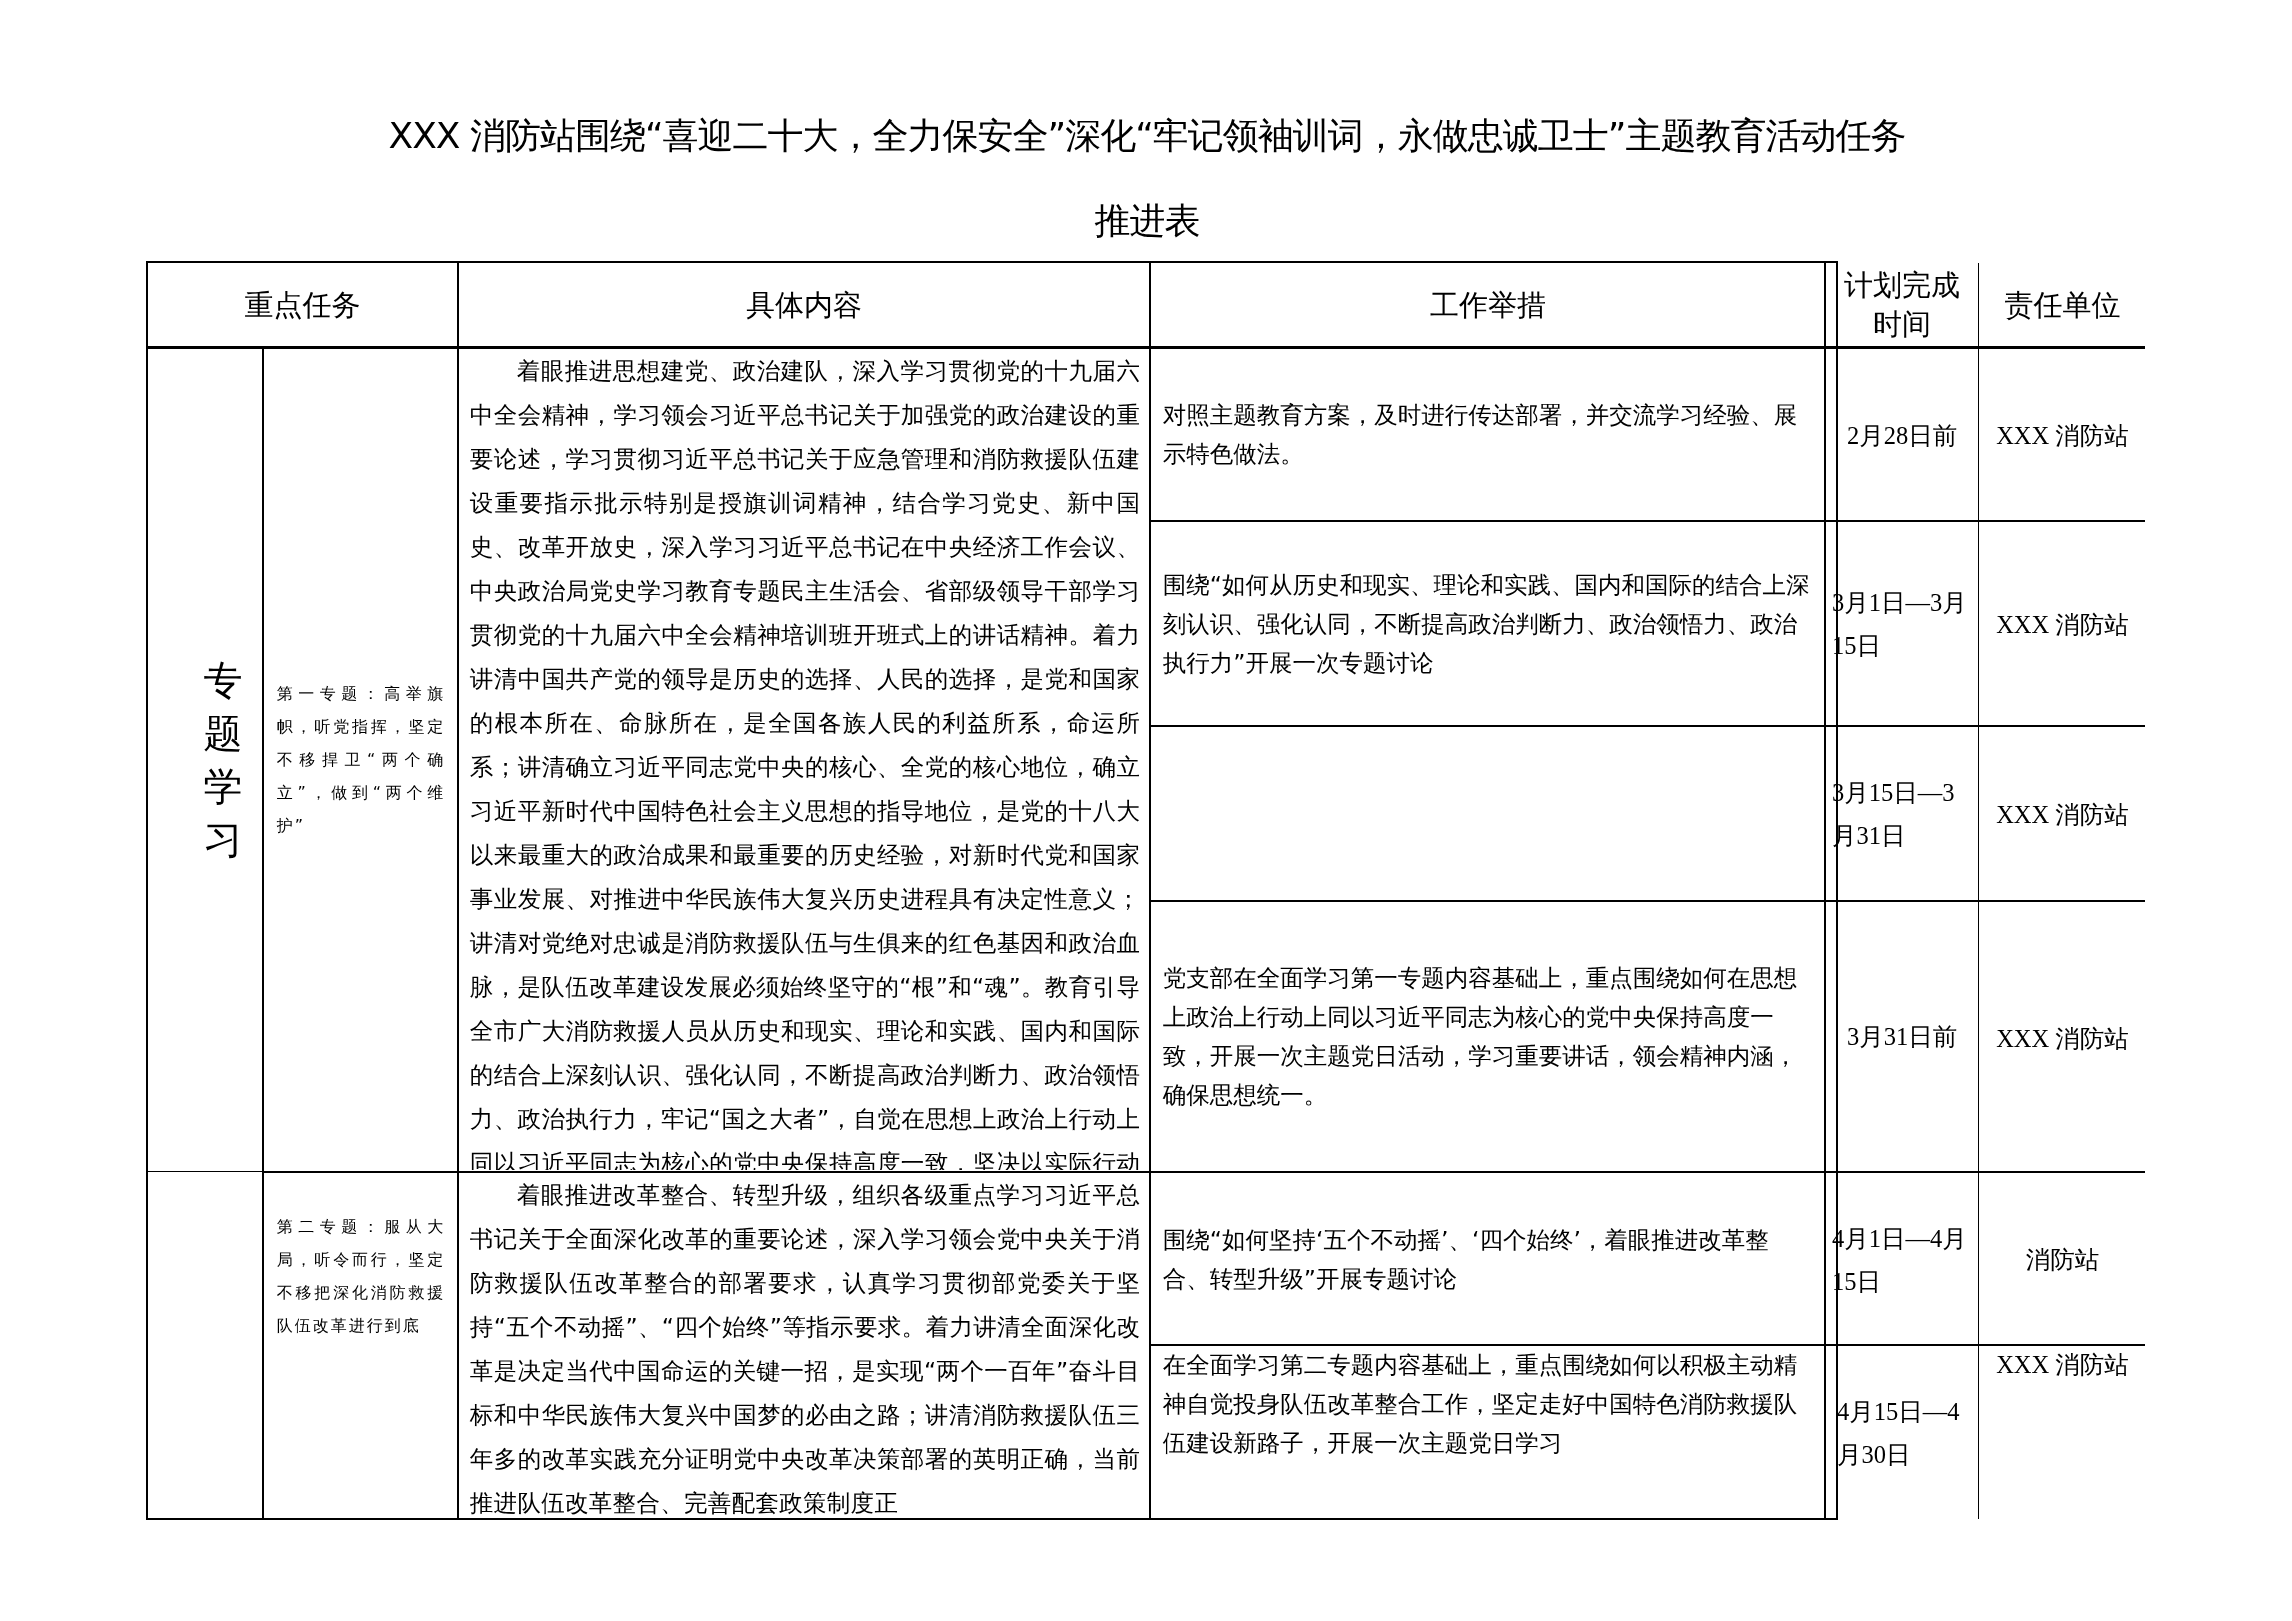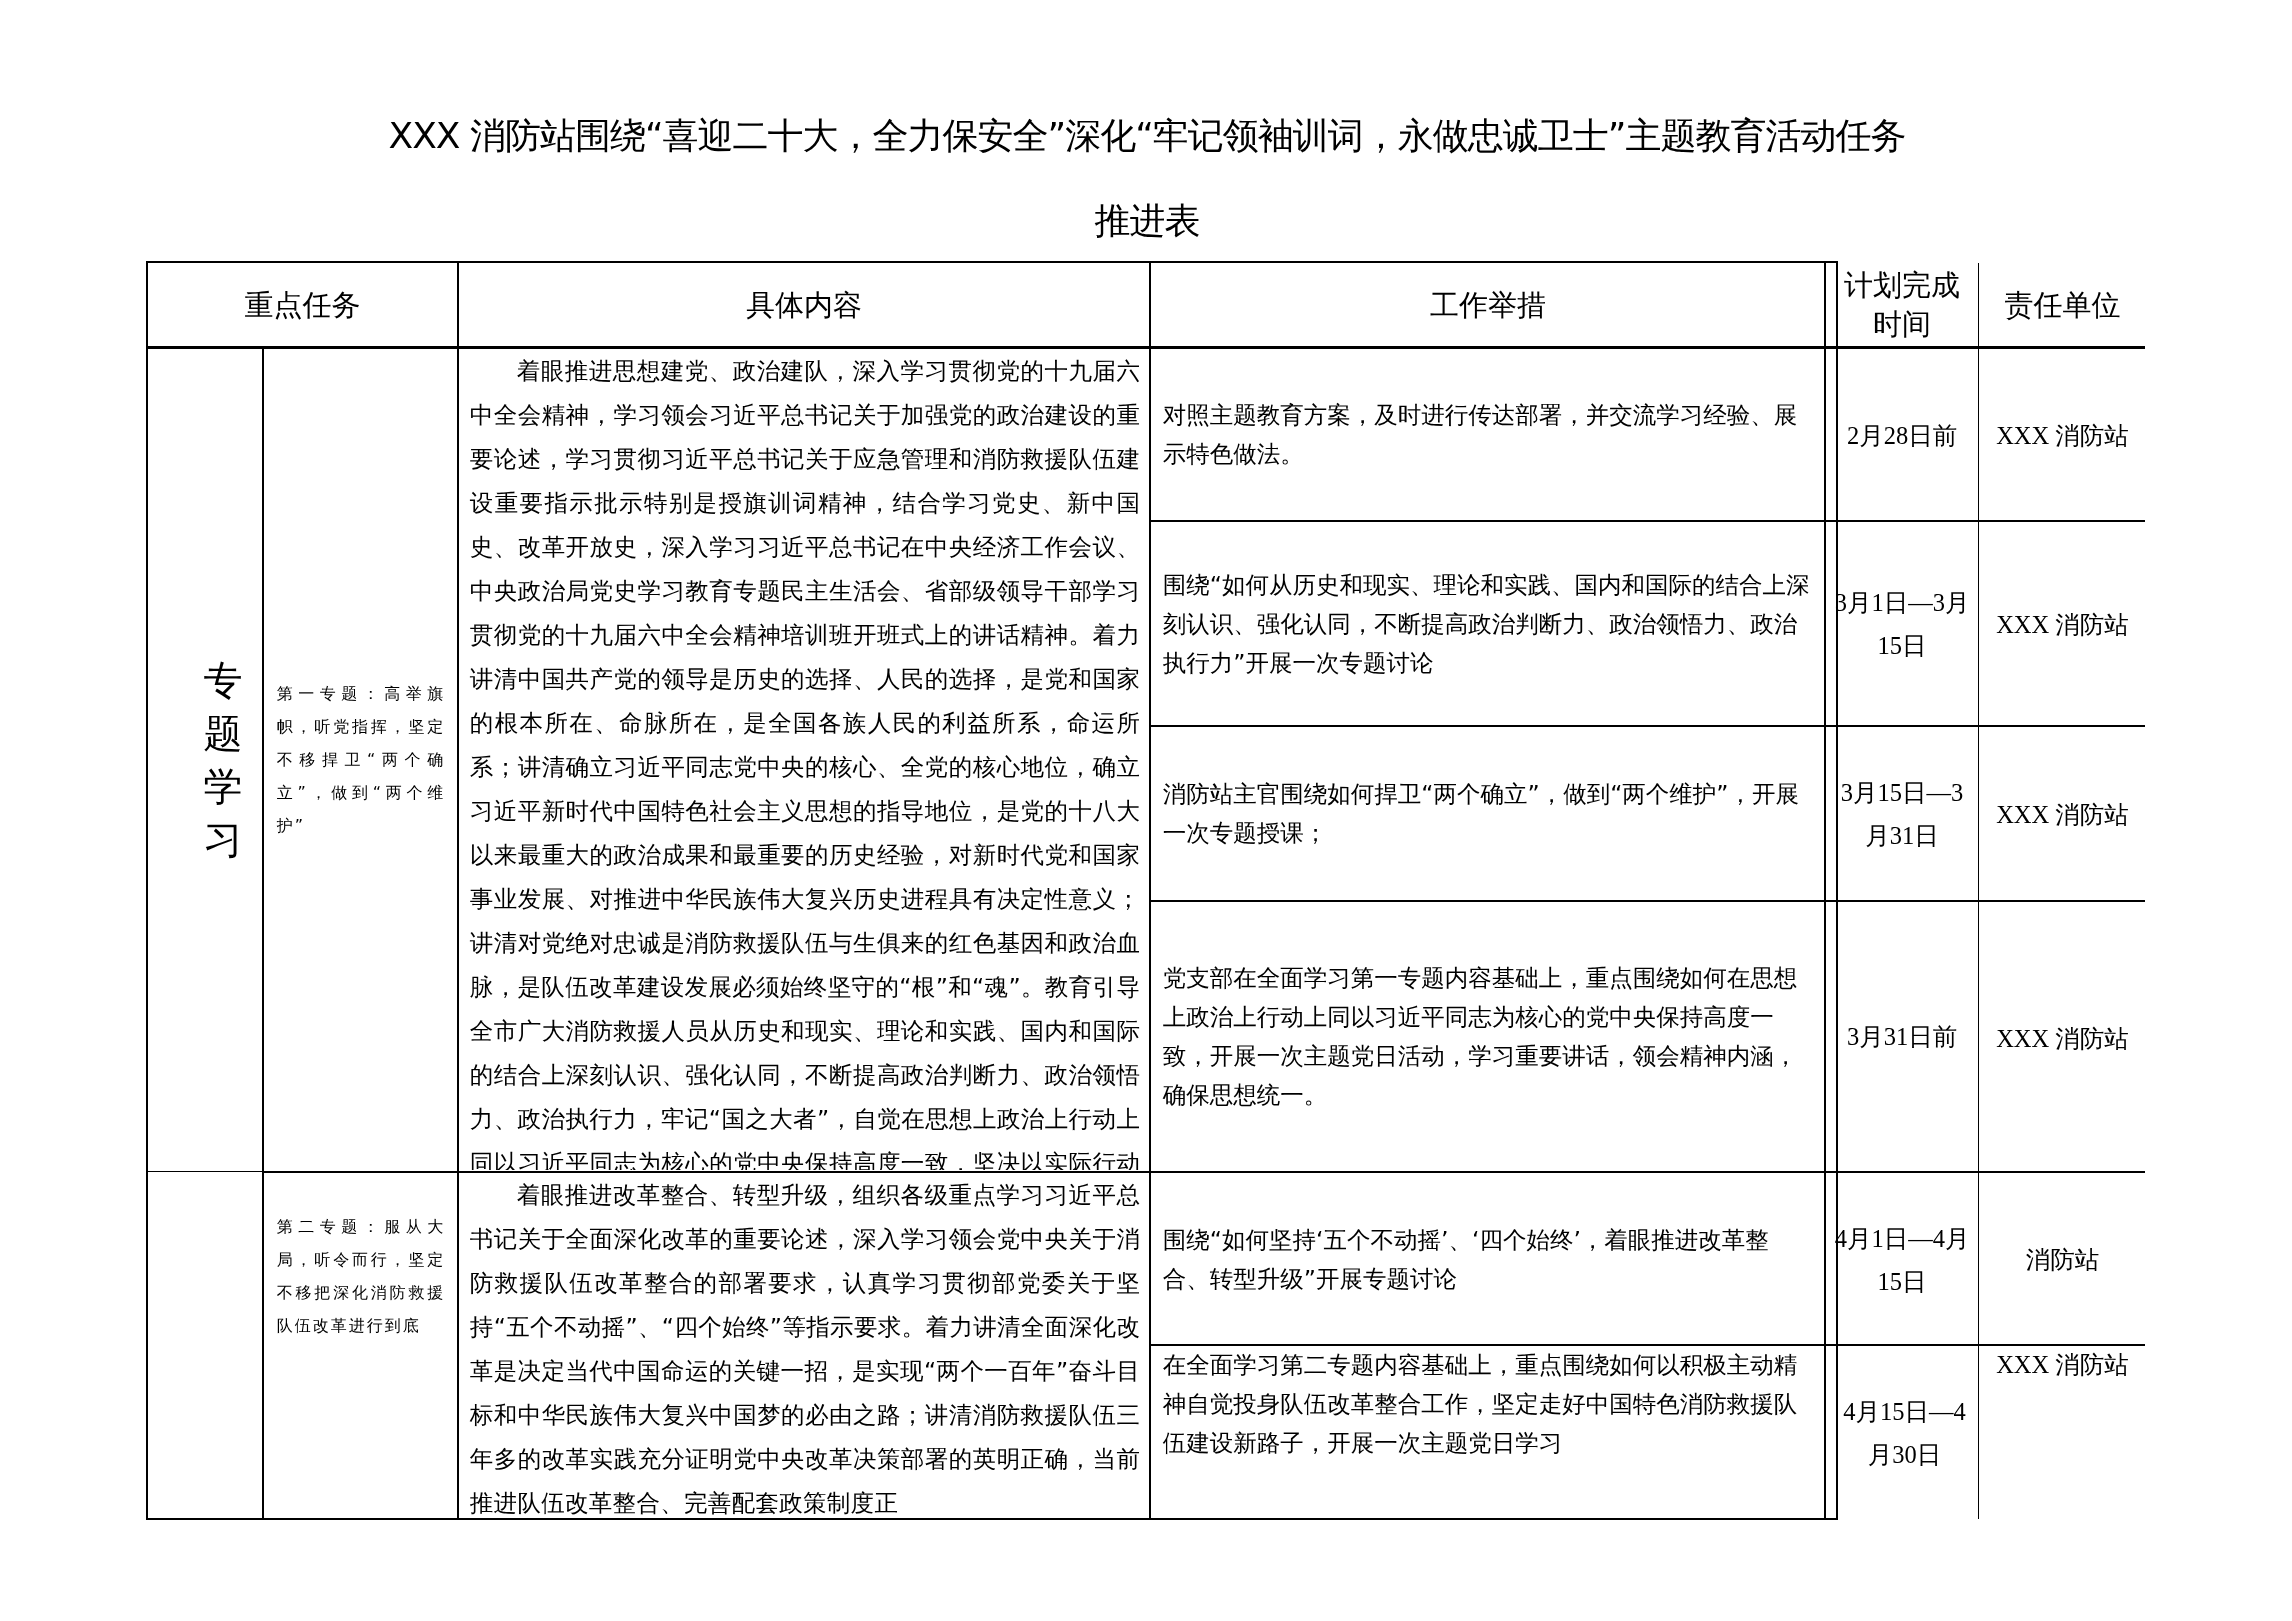--- a/index.html
+++ b/index.html
@@ -37,21 +37,21 @@
     font-size: 23.5px; line-height: 44px; padding: 0 9.8px 0 11.8px;
     text-align: justify; text-indent: 47px; letter-spacing: 0.3px;
     align-items: flex-start; justify-content: flex-start;
   }
   .measure {
     font-size: 23.5px; line-height: 39px; padding: 0 13.7px 0 11.8px;
     justify-content: flex-start; text-align: left;
   }
   .date {
     font-family: "Liberation Serif", "DejaVu Serif", serif;
-    font-size: 24.5px; line-height: 43px; text-align: center; padding: 0 5.9px;
+    font-size: 24.5px; line-height: 43px; text-align: left; padding: 0 5.9px;
   }
   .unit {
     font-family: "Liberation Serif", "DejaVu Serif", serif;
     font-size: 24.5px; line-height: 33px; text-align: center;
   }
 </style>
 </head>
 <body>
 
 <div id="title-line1" class="title">XXX 消防站围绕“喜迎二十大，全力保安全”深化“牢记领袖训词，永做忠诚卫士”主题教育活动任务</div>
@@ -72,21 +72,20 @@
   <div class="cell content" style="left:310px; top:86px; width:692px; height:821px; padding-top:0;">着眼推进思想建党、政治建队，深入学习贯彻党的十九届六中全会精神，学习领会习近平总书记关于加强党的政治建设的重要论述，学习贯彻习近平总书记关于应急管理和消防救援队伍建设重要指示批示特别是授旗训词精神，结合学习党史、新中国史、改革开放史，深入学习习近平总书记在中央经济工作会议、中央政治局党史学习教育专题民主生活会、省部级领导干部学习贯彻党的十九届六中全会精神培训班开班式上的讲话精神。着力讲清中国共产党的领导是历史的选择、人民的选择，是党和国家的根本所在、命脉所在，是全国各族人民的利益所系，命运所系；讲清确立习近平同志党中央的核心、全党的核心地位，确立习近平新时代中国特色社会主义思想的指导地位，是党的十八大以来最重大的政治成果和最重要的历史经验，对新时代党和国家事业发展、对推进中华民族伟大复兴历史进程具有决定性意义；讲清对党绝对忠诚是消防救援队伍与生俱来的红色基因和政治血脉，是队伍改革建设发展必须始终坚守的“根”和“魂”。教育引导全市广大消防救援人员从历史和现实、理论和实践、国内和国际的结合上深刻认识、强化认同，不断提高政治判断力、政治领悟力、政治执行力，牢记“国之大者”，自觉在思想上政治上行动上同以习近平同志为核心的党中央保持高度一致，坚决以实际行动和实际效果捍卫</div>
 
   <div class="cell measure" style="left:1003px; top:86px; width:674px; height:172px;">对照主题教育方案，及时进行传达部署，并交流学习经验、展示特色做法。</div>
   <div class="cell date" style="left:1678px; top:86px; width:152px; height:172px;">2月28日前</div>
   <div class="cell unit" style="left:1832px; top:86px; width:165px; height:172px;">XXX 消防站</div>
 
   <div class="cell measure" style="left:1003px; top:259px; width:674px; height:204px;">围绕“如何从历史和现实、理论和实践、国内和国际的结合上深刻认识、强化认同，不断提高政治判断力、政治领悟力、政治执行力”开展一次专题讨论</div>
   <div class="cell date" style="left:1678px; top:259px; width:152px; height:204px;">3月1日—3月15日</div>
   <div class="cell unit" style="left:1832px; top:259px; width:165px; height:204px;">XXX 消防站</div>
 
-  <div class="cell measure" style="left:1003px; top:464px; width:674px; height:174px;">消防站主官围绕如何捍卫“两个确立”，做到“两个维护”，开展一次专题授课；</div>
   <div class="cell date" style="left:1678px; top:464px; width:152px; height:174px;">3月15日—3月31日</div>
   <div class="cell unit" style="left:1832px; top:464px; width:165px; height:174px;">XXX 消防站</div>
 
   <div class="cell measure" style="left:1003px; top:639px; width:674px; height:269px;">党支部在全面学习第一专题内容基础上，重点围绕如何在思想上政治上行动上同以习近平同志为核心的党中央保持高度一致，开展一次主题党日活动，学习重要讲话，领会精神内涵，确保思想统一。</div>
   <div class="cell date" style="left:1678px; top:639px; width:152px; height:269px;">3月31日前</div>
   <div class="cell unit" style="left:1832px; top:639px; width:165px; height:269px; align-items:flex-start; padding-top:120px;">XXX 消防站</div>
 
   <div class="cell content" style="left:310px; top:910px; width:692px; height:346px;">着眼推进改革整合、转型升级，组织各级重点学习习近平总书记关于全面深化改革的重要论述，深入学习领会党中央关于消防救援队伍改革整合的部署要求，认真学习贯彻部党委关于坚持“五个不动摇”、“四个始终”等指示要求。着力讲清全面深化改革是决定当代中国命运的关键一招，是实现“两个一百年”奋斗目标和中华民族伟大复兴中国梦的必由之路；讲清消防救援队伍三年多的改革实践充分证明党中央改革决策部署的英明正确，当前推进队伍改革整合、完善配套政策制度正</div>
   <div class="cell topic" style="left:115px; top:910px; width:194px; height:346px; align-items:flex-start; padding-top:37px;">第二专题：服从大局，听令而行，坚定不移把深化消防救援队伍改革进行到底</div>
 

